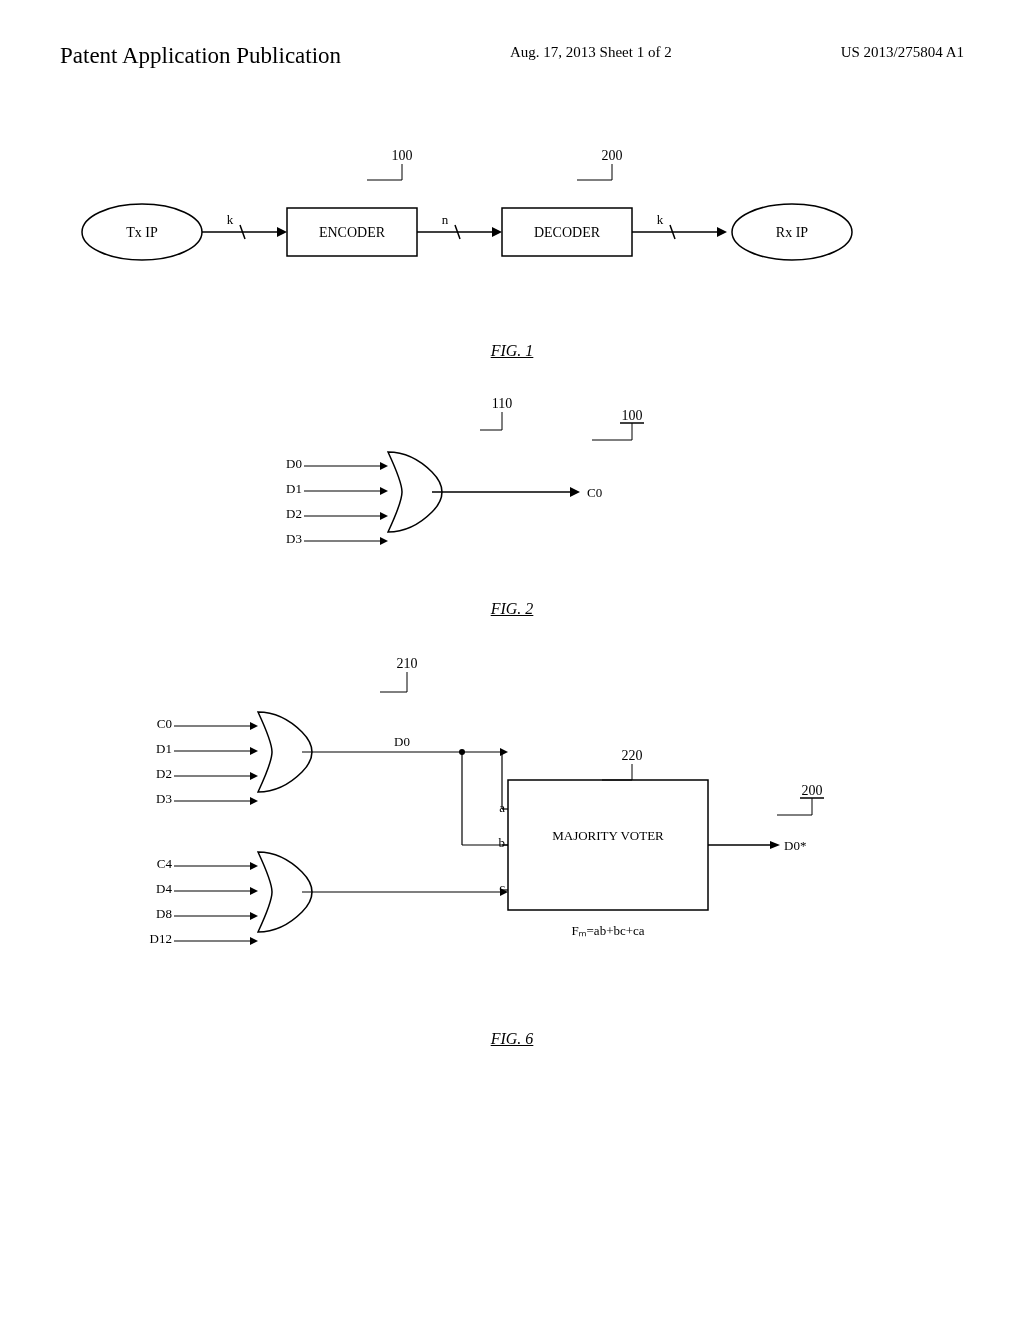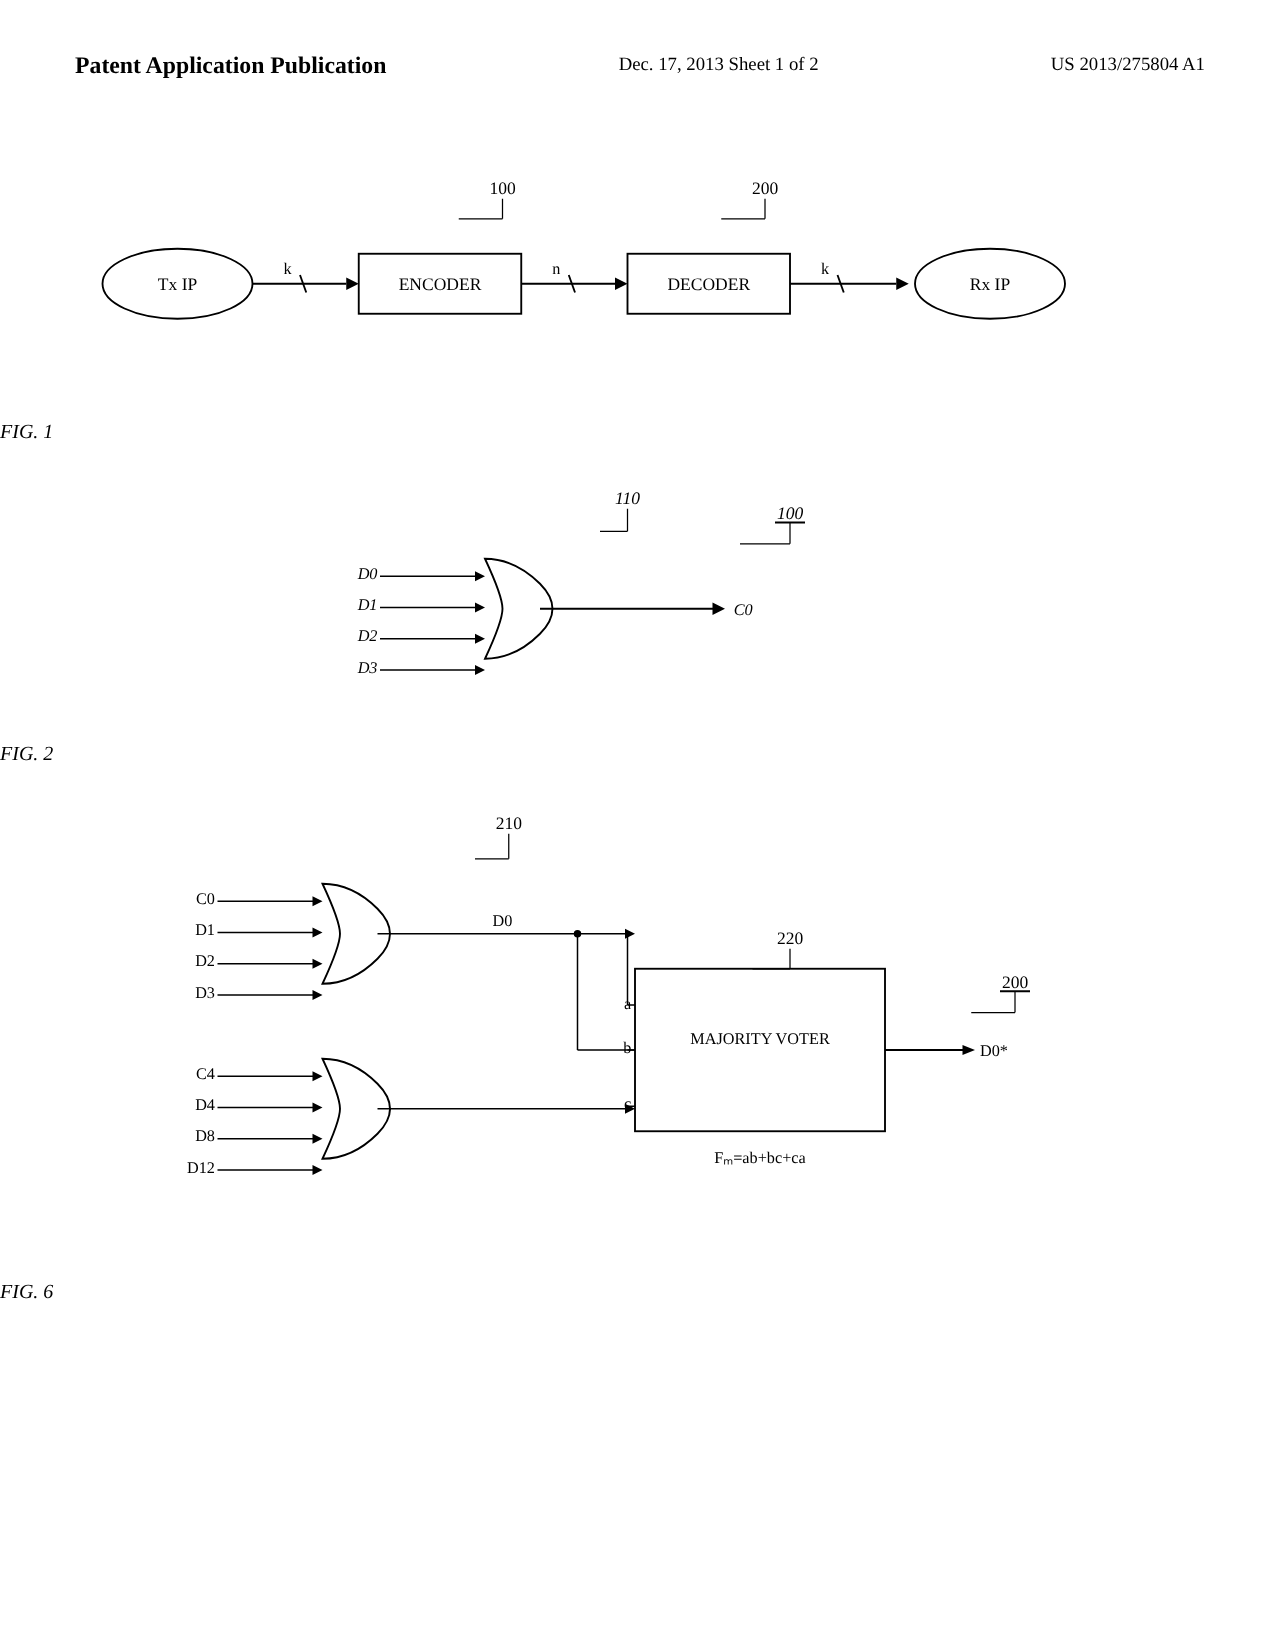--- a/index.html
+++ b/index.html
@@ -14,22 +14,22 @@
 
     .page-header {
       display: flex;
       justify-content: space-between;
       align-items: flex-start;
       padding: 40px 60px 20px 60px;
       border-bottom: none;
     }
 
     .header-left {
-      font-weight: bold;
-      font-size: 19px;
+      font-weight: normal;
+      font-size: 23px;
       line-height: 1.4;
       text-align: right;
     }
 
     .header-center {
       font-size: 15px;
       text-align: center;
       padding-top: 4px;
     }
 
@@ -46,47 +46,48 @@
       height: 200px;
       margin: 40px auto 10px auto;
     }
 
     
     .fig2-container {
       position: relative;
       width: 600px;
       height: 200px;
       margin: 30px auto 10px auto;
-      font-style: italic;
     }
 
     
     .fig3-container {
       position: relative;
       width: 800px;
       height: 370px;
       margin: 32px auto 10px auto;
     }
 
     .fig-label {
+      text-align: center;
       font-size: 16px;
       margin-bottom: 10px;
       font-style: italic;
+      text-decoration: underline;
     }
 
     svg text {
       font-family: 'Times New Roman', Times, serif;
     }
   </style>
 </head>
 <body>
 
 <div class="page-header">
   <div class="header-left">Patent Application Publication</div>
-  <div class="header-center">Dec. 17, 2013   Sheet 1 of 2</div>
+  <div class="header-center">Aug. 17, 2013   Sheet 1 of 2</div>
   <div class="header-right">US 2013/275804 A1</div>
 </div>
 
 <div class="fig1-container">
   <svg width="900" height="200" viewBox="0 0 900 200">
 
     <text x="340" y="28" font-size="14" text-anchor="middle" font-family="Times New Roman">100</text>
     <line x1="340" y1="32" x2="340" y2="48" stroke="black" stroke-width="1"></line>
     <line x1="340" y1="48" x2="305" y2="48" stroke="black" stroke-width="1"></line>
 

